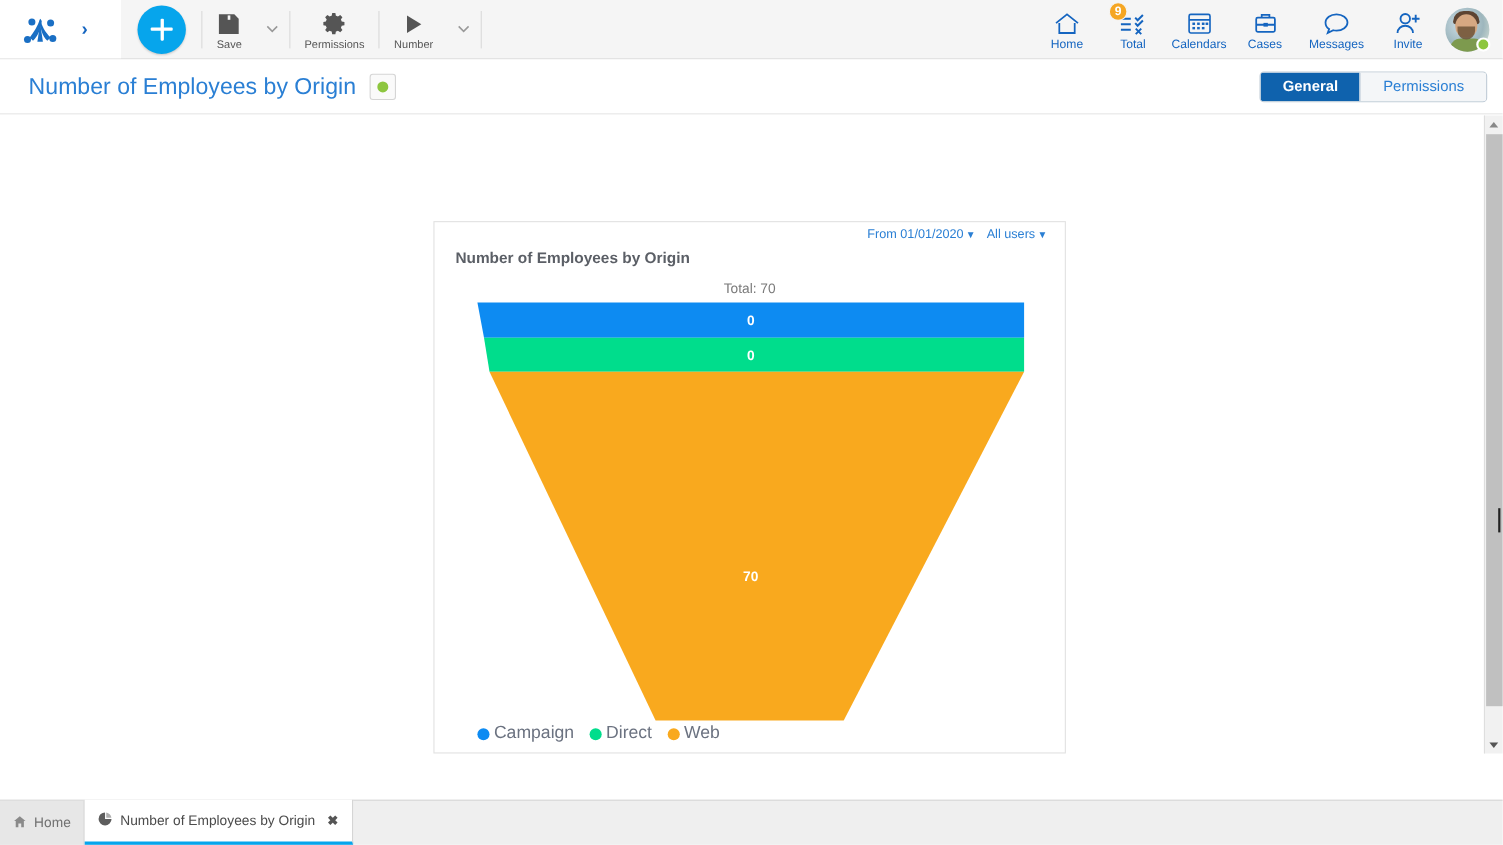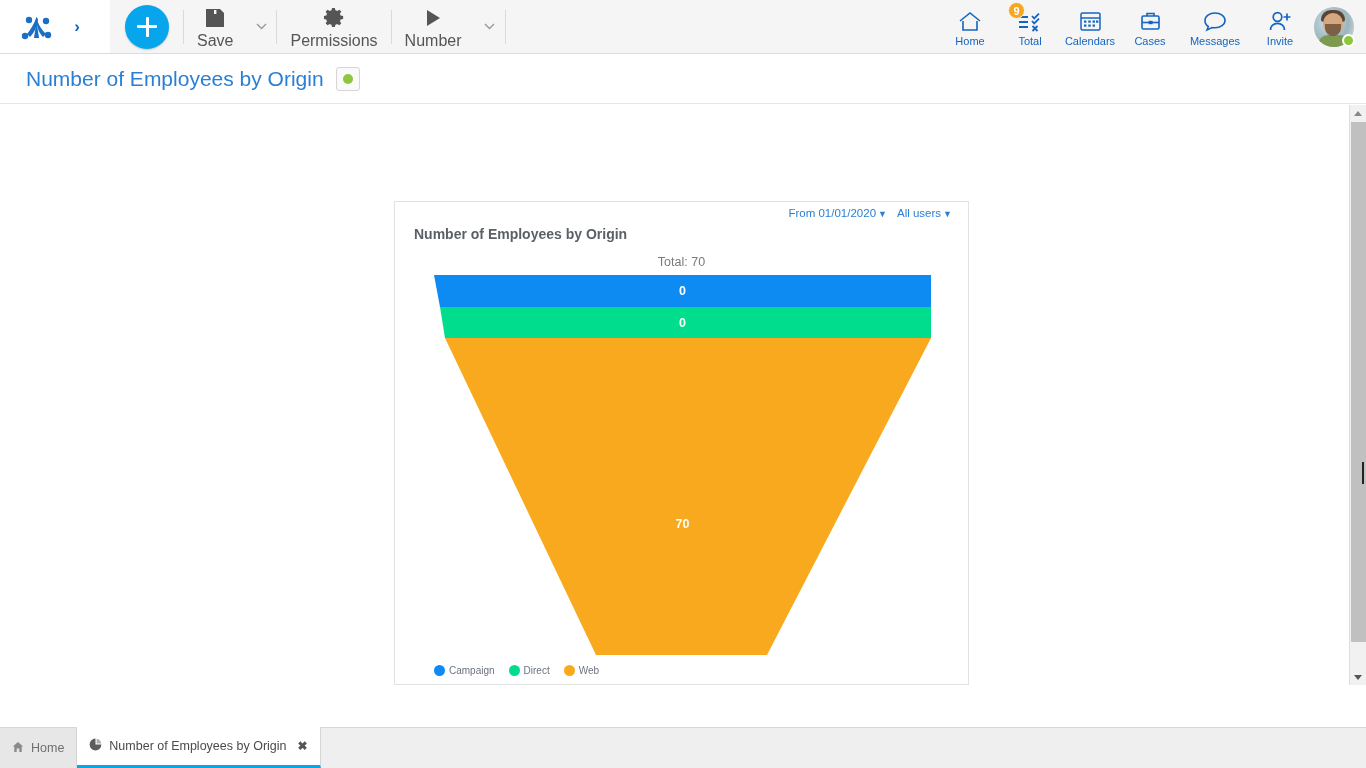--- a/index.html
+++ b/index.html
@@ -42,21 +42,21 @@
   }
   .plus-btn::after {
     content: ""; position: absolute; width: 3px; height: 20px; background: #fff; border-radius:1px;
   }
   .tb-sep { width: 1px; height: 34px; background: #dadada; flex: 0 0 1px; }
   .tb-item {
     display: flex; flex-direction: column; align-items: center; justify-content: center;
     height: 53px; padding: 0 13px; cursor: pointer; color: #555; flex: none;
   }
   .tb-item .ico { height: 26px; display: flex; align-items: flex-end; }
-  .tb-item .lbl { font-size: 16px; color: #555; margin-top: 3px; white-space: nowrap; }
+  .tb-item .lbl { font-size: 10px; color: #555; margin-top: 3px; white-space: nowrap; }
   .caret-btn {
     width: 30px; height: 53px; display: flex; align-items: center; justify-content: center;
     cursor: pointer; color: #888; font-size: 11px; flex: none;
   }
 
   .tb-right { margin-left: auto; display: flex; align-items: center; height: 53px; padding-right: 8px; }
   .nav-item {
     display: flex; flex-direction: column; align-items: center; justify-content: center;
     height: 53px; width: 60px; cursor: pointer; position: relative;
   }
@@ -140,21 +140,21 @@
   }
   .funnel-stage { position: absolute; left: 0; top: 0; width: 575px; height: 484px; }
   .funnel-label {
     position: absolute; color: #fff; font-size: 12.5px; font-weight: bold;
     width: 100%; text-align: center; left: 0;
   }
   .legend {
     position: absolute; left: 39px; bottom: 8px;
     display: flex; align-items: center; gap: 14px;
   }
-  .legend .li { display: flex; align-items: center; gap: 4px; font-size: 10px; color: #6b7280; cursor:pointer;}
+  .legend .li { display: flex; align-items: center; gap: 4px; font-size: 16px; color: #6b7280; cursor:pointer;}
   .legend .sw { width: 11px; height: 11px; border-radius: 50%; display:block;}
 
   
   .vscroll {
     position: absolute; top: 105px; right: 0; width: 17px; height: 580px;
     background: #f1f1f1; border-left: 1px solid #dedede;
   }
   .vs-btn {
     position: absolute; left: 0; width: 16px; height: 16px;
     display: flex; align-items: center; justify-content: center; cursor: pointer;
@@ -348,20 +348,24 @@
       <span class="status-dot"></span>
     </div>
   </div>
 </div>
 
 <div class="page-header">
   <span class="page-title">Number of Employees by Origin</span>
   <span class="title-flag">
       <i style="background: rgb(141, 198, 63);"></i>
     </span>
+  <div class="tabs">
+    <div class="tab active">General</div>
+    <div class="tab">Permissions</div>
+  </div>
 </div>
 
 <div class="content">
 
   <div class="widget">
 
     <div class="widget-filters">
       <span class="f"><span>From 01/01/2020</span><span class="cv">▼</span></span>
       <span class="f"><span>All users</span><span class="cv">▼</span></span>
     </div>

